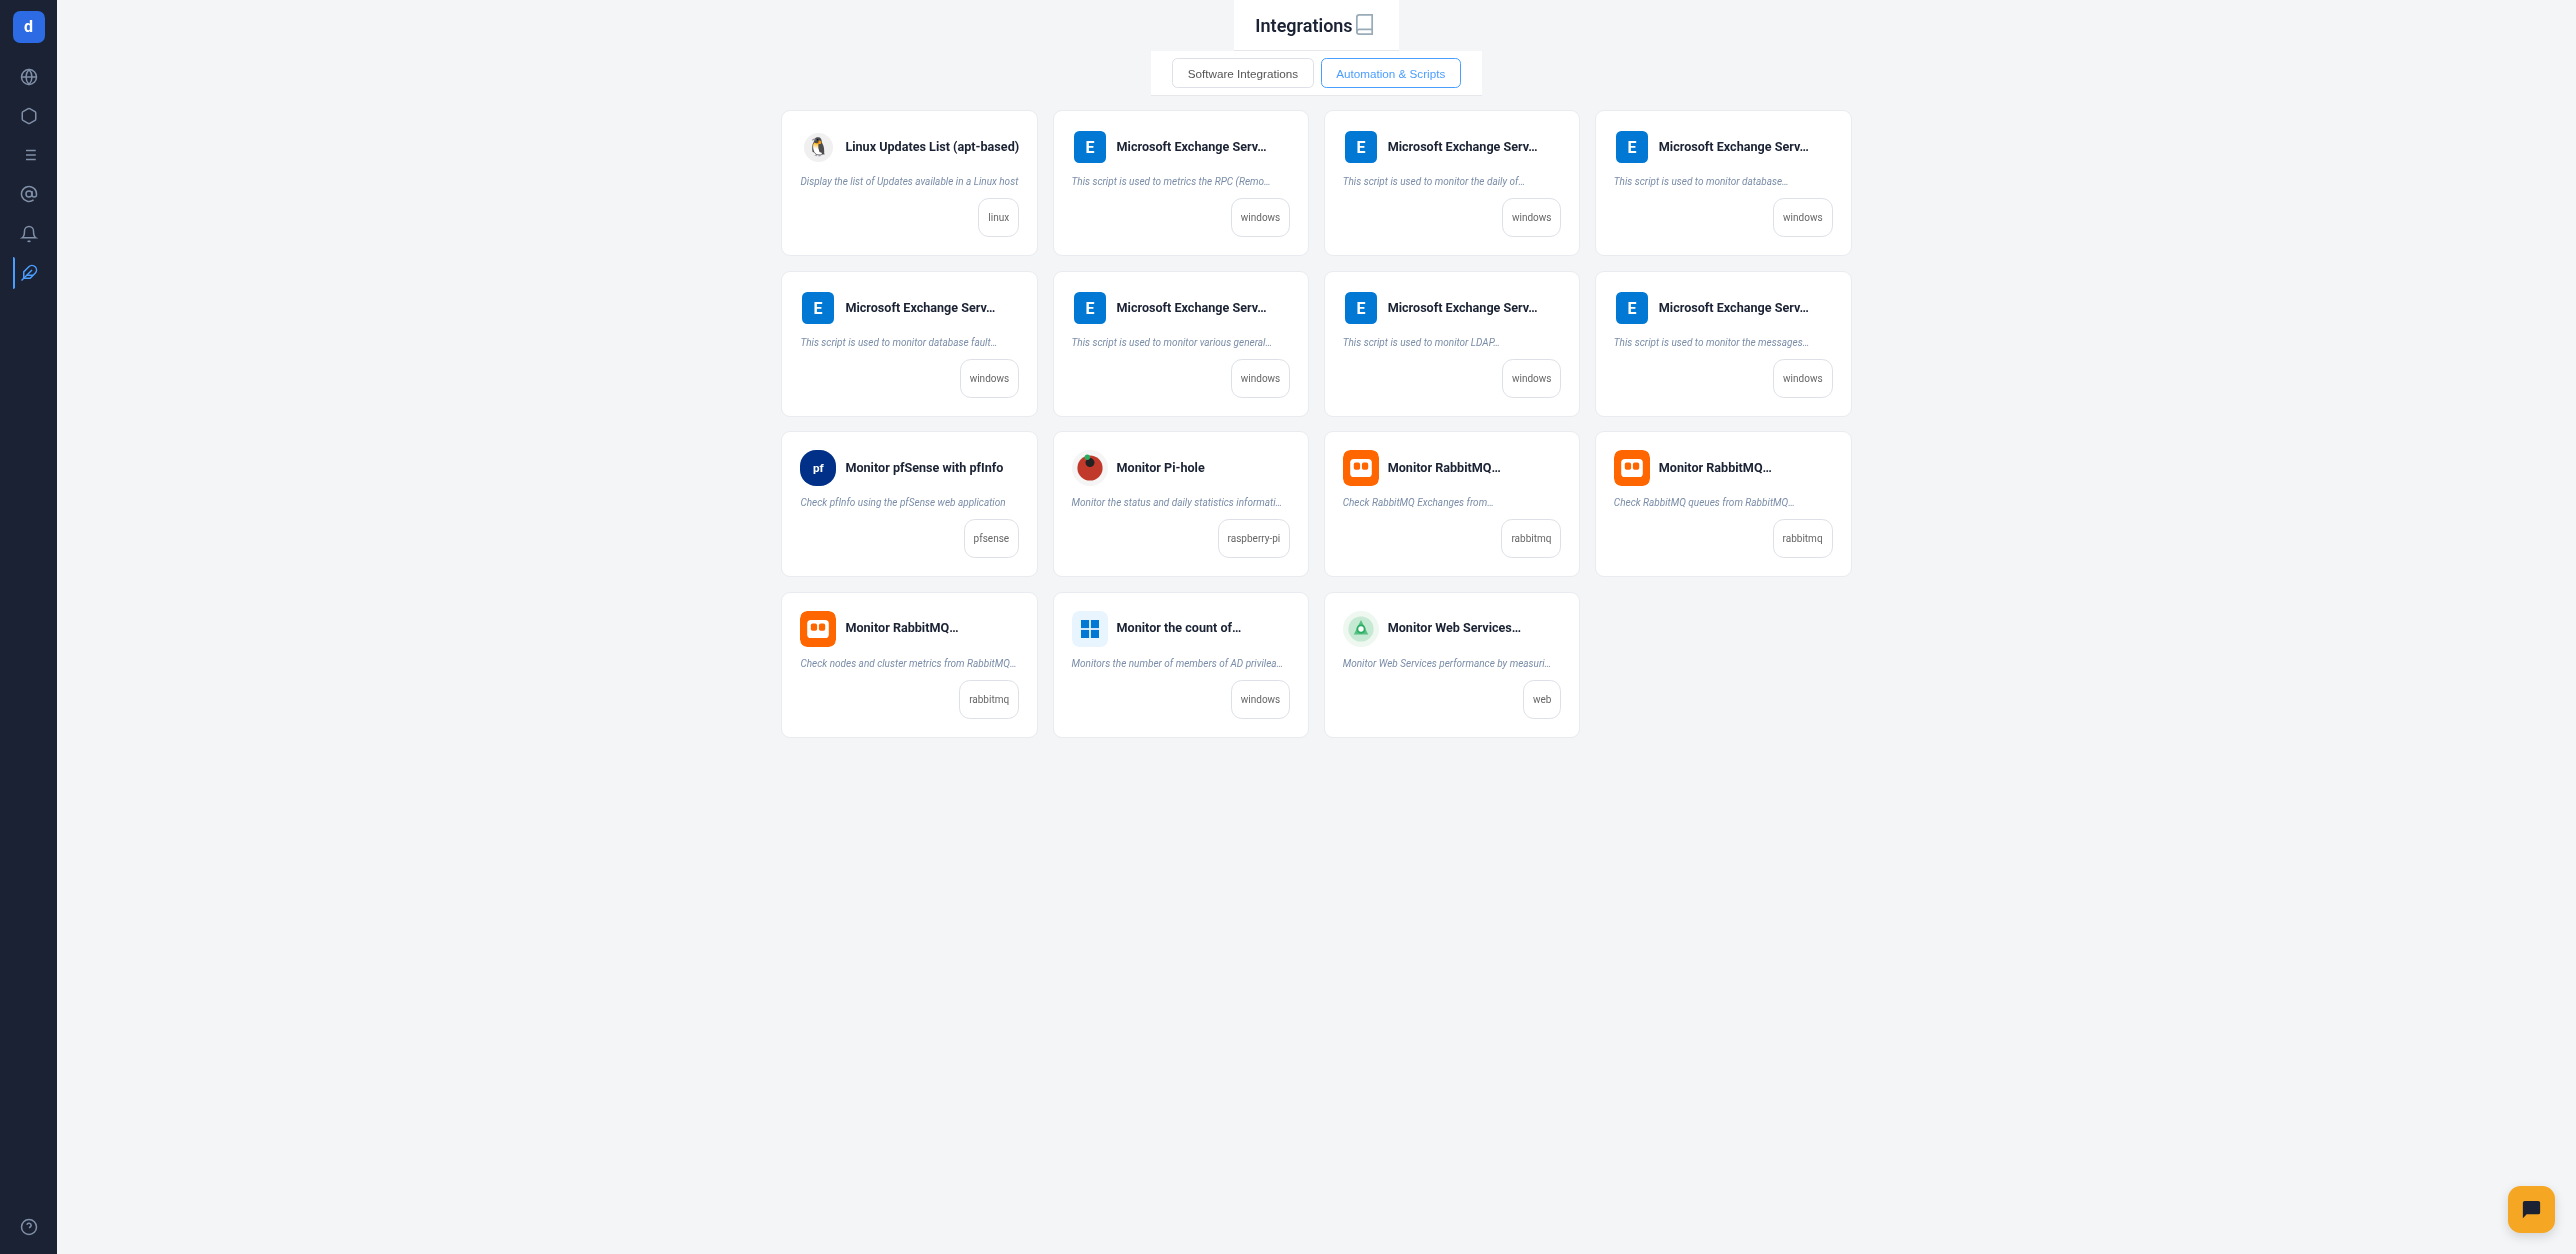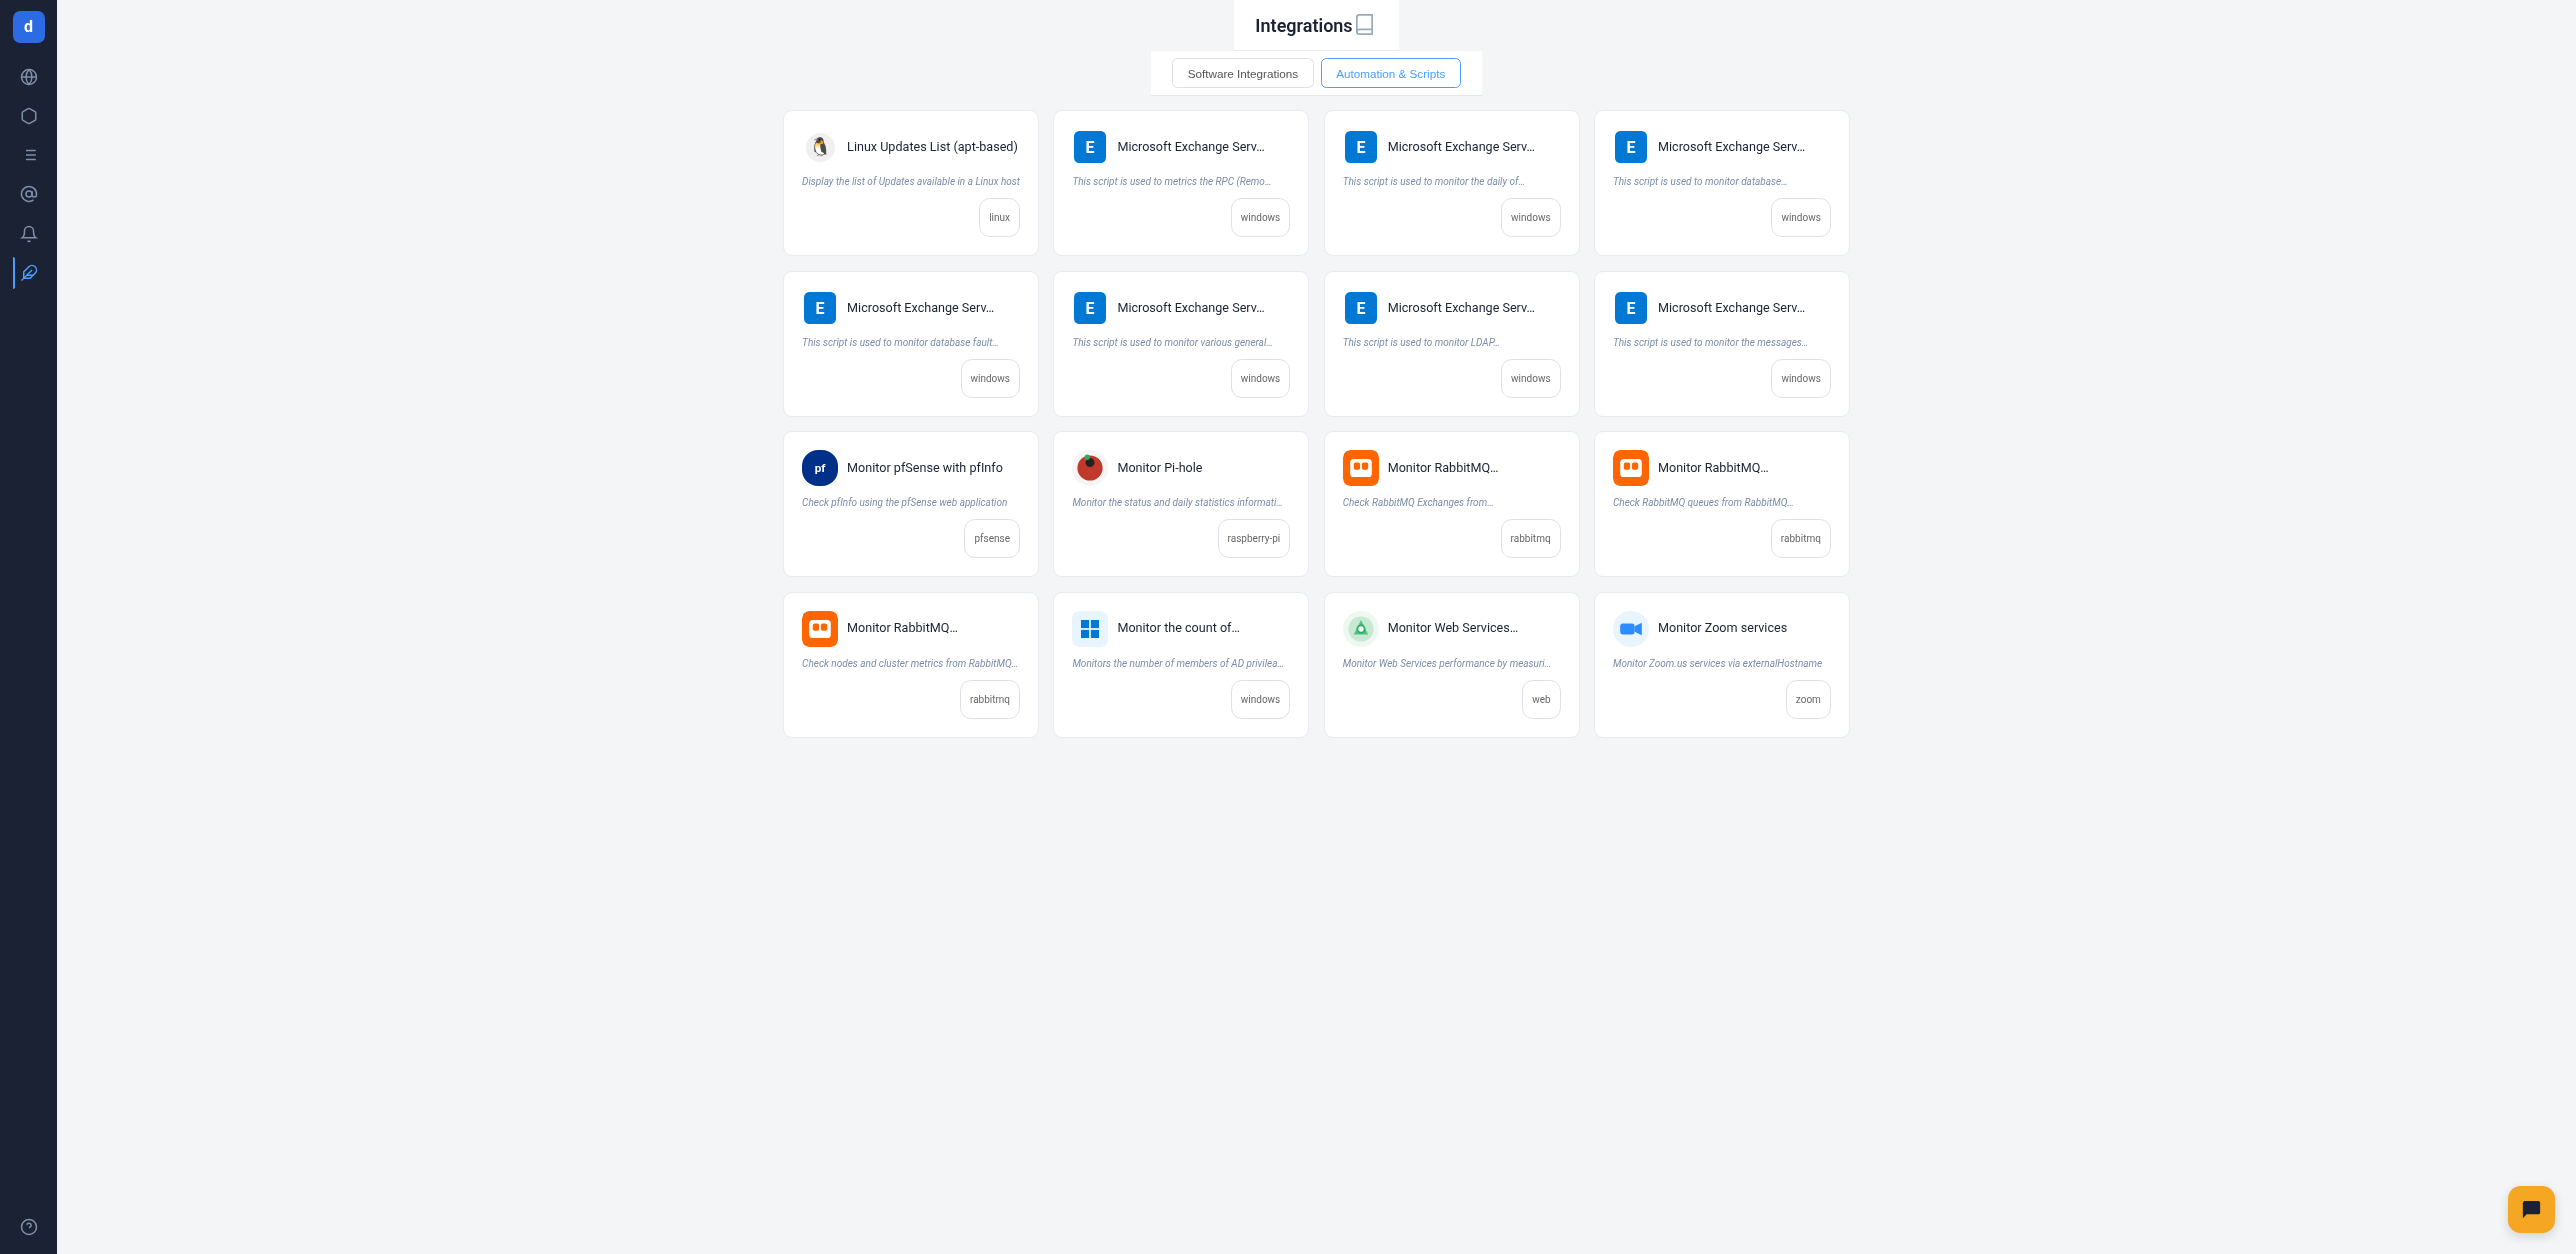--- a/index.html
+++ b/index.html
@@ -148,21 +148,21 @@
     .card-icon {
       width: 36px; height: 36px;
       border-radius: 7.2px;
       flex-shrink: 0;
       display: flex; align-items: center; justify-content: center;
       font-size: 20px;
       overflow: hidden;
     }
     .card-title {
       font-size: 12.6px;
-      font-weight: 400;
+      font-weight: 700;
       color: #1a2233;
       line-height: 1.3;
     }
     .card-desc {
       font-size: 10px;
       color: #7a8da8;
       font-style: italic;
       line-height: 1.5;
       flex: 1;
     }
@@ -473,34 +473,20 @@
                 <circle cx="20" cy="20" r="14" fill="#27ae60" opacity="0.2"></circle>
                 <path d="M20 10 L28 26 H12 Z" fill="#27ae60" opacity="0.7"></path>
                 <circle cx="20" cy="20" r="4" fill="white" stroke="#27ae60" stroke-width="2"></circle>
               </svg>
             </div>
       <div class="card-title">Monitor Web Services…</div>
     </div>
     <div class="card-desc">Monitor Web Services performance by measuri…</div>
     <span class="card-tag">web</span>
   </div>
-        <div class="card">
-    <div class="card-header">
-      <div class="card-icon">
-              <svg width="36" height="36" viewBox="0 0 40 40">
-                <circle cx="20" cy="20" r="20" fill="#e8f4fe"></circle>
-                <rect x="8" y="14" width="16" height="12" rx="3" fill="#2D8CFF"></rect>
-                <polygon points="24,17 32,13 32,27 24,23" fill="#2D8CFF"></polygon>
-              </svg>
-            </div>
-      <div class="card-title">Monitor Zoom services</div>
-    </div>
-    <div class="card-desc">Monitor Zoom.us services via externalHostname</div>
-    <span class="card-tag">zoom</span>
-  </div>
       </div>
   </div>
 </div>
 
 <div class="chat-fab">
   <svg width="23" height="23" viewBox="0 0 24 24" fill="#1a2233">
       <path d="M21 15a2 2 0 0 1-2 2H7l-4 4V5a2 2 0 0 1 2-2h14a2 2 0 0 1 2 2z"></path>
     </svg>
 </div>
 

